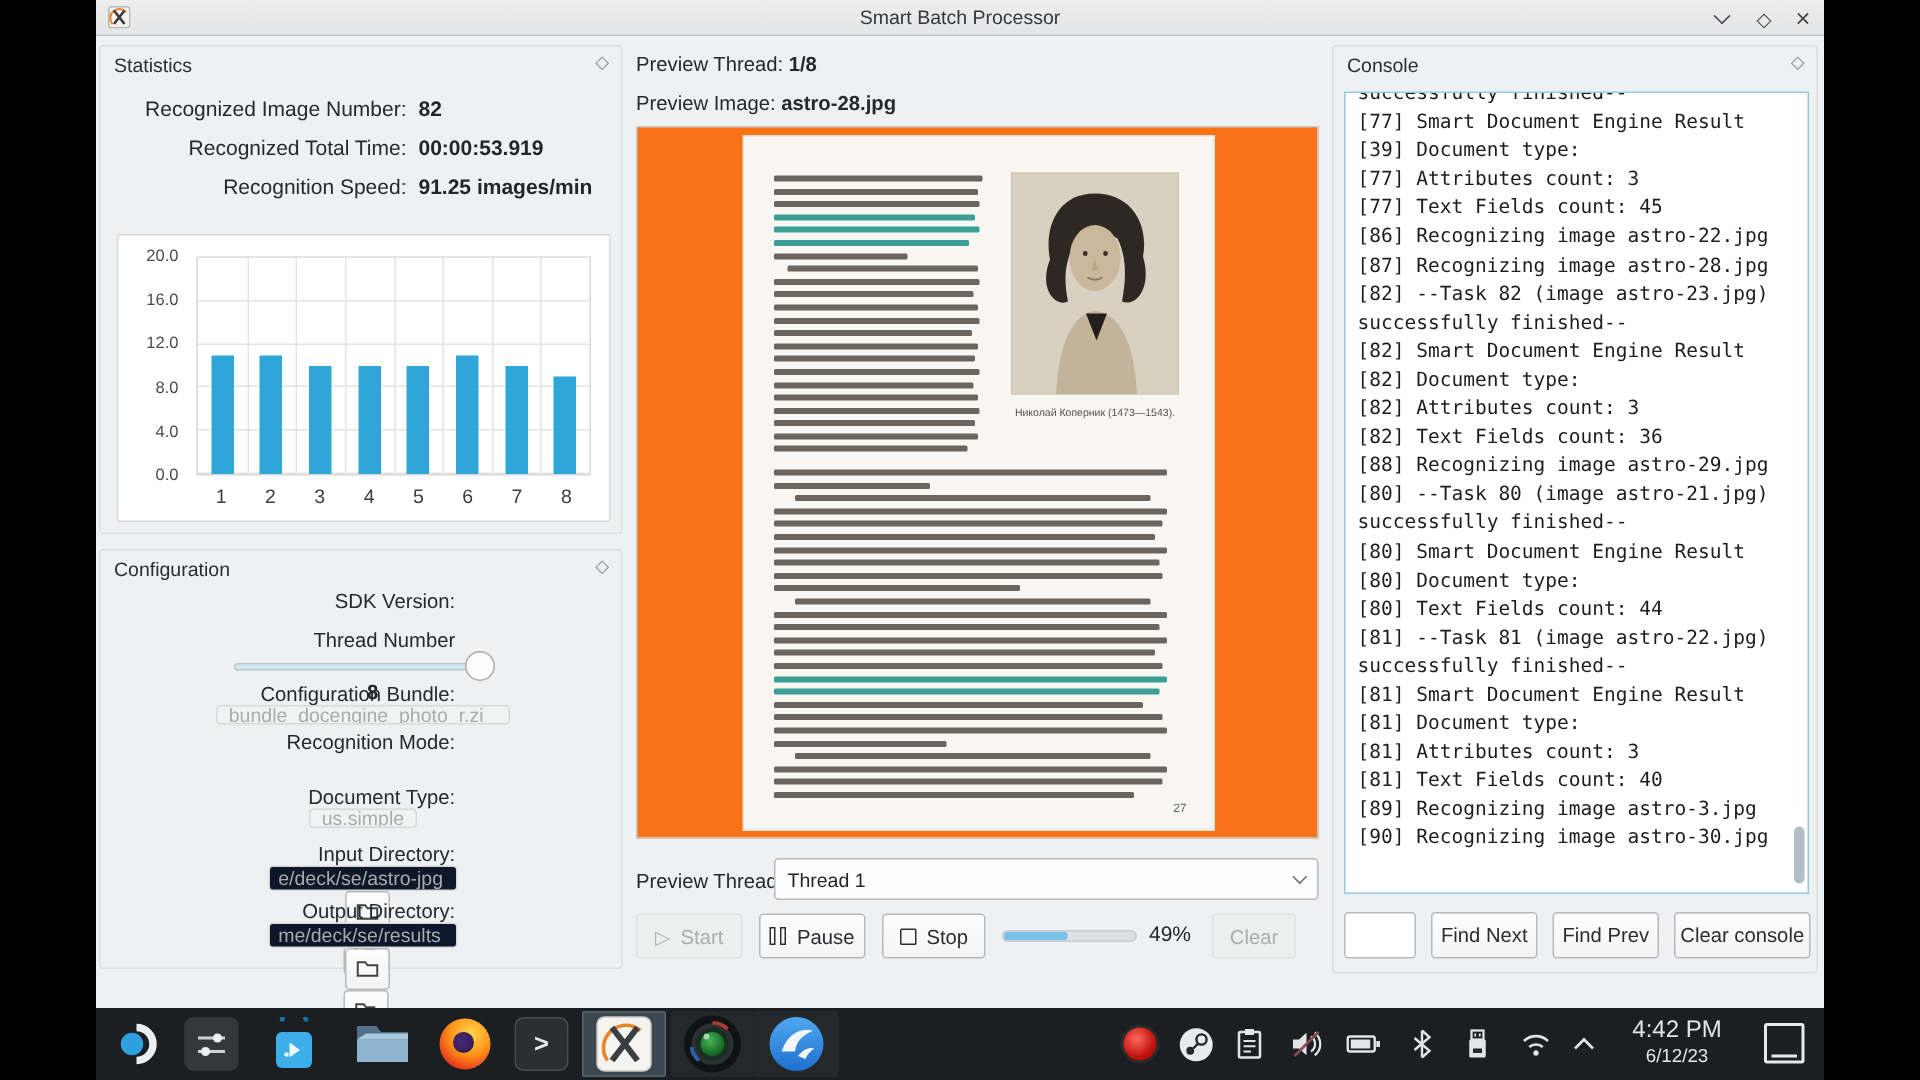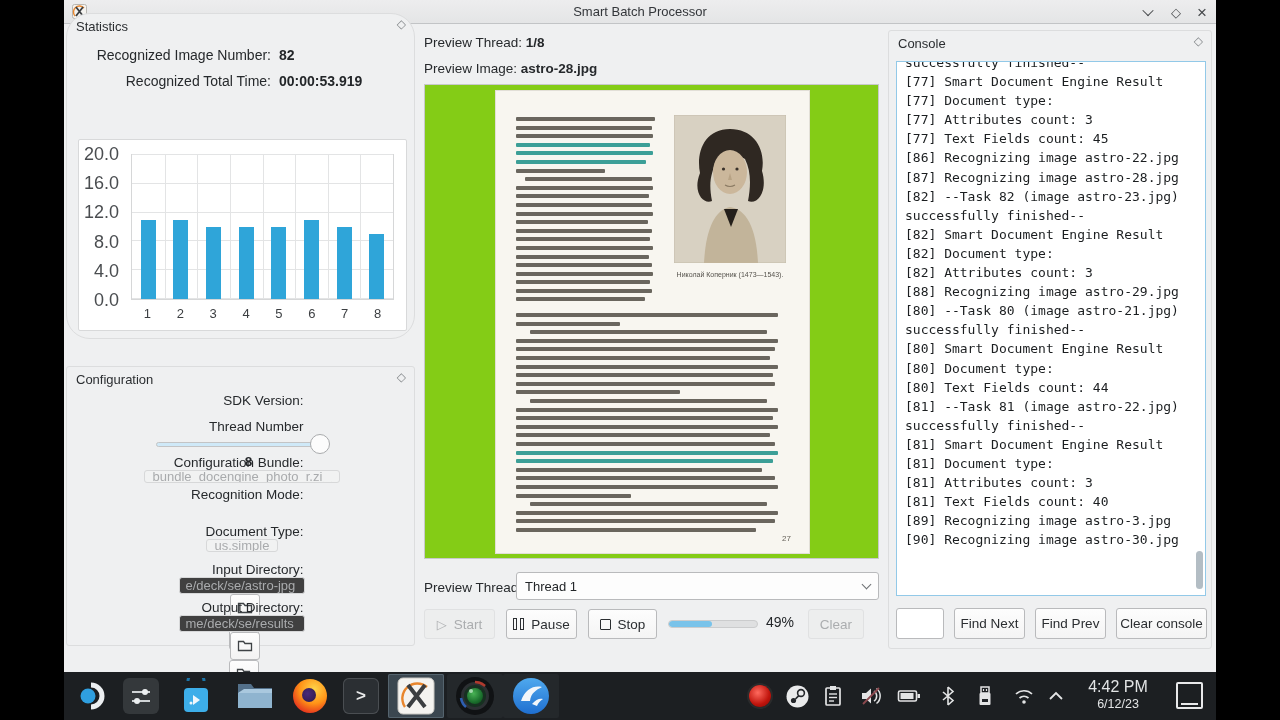--- a/index.html
+++ b/index.html
@@ -33,49 +33,49 @@
 
   
   #chart-card { position:absolute; left:11px; top:125px; width:329px; height:192px;
                 background:#fff; border:1px solid #d8d9da; border-radius:2px; }
   #chart-plot { position:absolute; left:52px; right:12px; top:14px; bottom:30px;
                 border:1px solid #d6d7d8; background:#fff; }
   .gridline-h { position:absolute; left:0; right:0; height:1px; background:#e3e4e5; }
   .gridline-v { position:absolute; top:0; bottom:0; width:1px; background:#e3e4e5; }
   .bar { position:absolute; bottom:0; }
   #chart-yaxis { position:absolute; left:0; width:46px; top:14px; bottom:30px; }
-  .ytick { position:absolute; right:6px; transform:translateY(50%); font-size:18px; color:#4a4d50; }
+  .ytick { position:absolute; right:6px; transform:translateY(50%); font-size:11px; color:#4a4d50; }
   #chart-xaxis { position:absolute; left:52px; right:12px; bottom:6px; height:18px; }
   .xtick { position:absolute; transform:translateX(-50%); font-size:13px; color:#3c3f42; }
 
   
   .cfg-row { position:absolute; left:10px; right:8px; height:28px; display:flex; align-items:center;flex-direction:column; }
   .cfg-label { width:132px; text-align:right; margin-right:8px; font-size:13.5px; color:#26292c; flex:none; }
   .cfg-bold { font-size:13.5px; font-weight:bold; }
   .slider { position:relative; width:172px; height:20px; flex:none; }
   .slider-track { position:absolute; left:0; right:0; top:8px; height:5px; border-radius:2.5px;
                   background:#cfe9f8; border:1px solid #c3c4c5; }
   .slider-handle { position:absolute; right:-2px; top:0; width:20px; height:20px; border-radius:50%;
                    background:#fcfcfc; border:1px solid #a9abad; }
   .combo { position:relative; height:26px; border:1px solid #b9babc; border-radius:3px; background:#fdfdfd;
            display:flex; align-items:center; padding:0 22px 0 8px; font-size:13px; color:#232629; overflow:hidden; white-space:nowrap; }
   .combo .chev { position:absolute; right:8px; top:8px; width:7px; height:7px;
                  border-right:1.5px solid #6d7073; border-bottom:1.5px solid #6d7073; transform:rotate(45deg); }
   .combo.disabled { background:#f1f2f2; border-color:#d7d8d9; color:#a9abad; }
   .combo.disabled .chev { border-color:#b4b6b8; }
-  .dirfield { height:26px; border:1px solid #d7d8d9; border-radius:3px; background:#404040;
+  .dirfield { height:26px; border:1px solid #d7d8d9; border-radius:3px; background:#0f172a;
               color:#a9abad; font-size:13px; padding:0 6px; font-family:"Liberation Sans",sans-serif; }
   .mini-btn { width:30px; height:28px; background:linear-gradient(#fdfdfd,#f3f3f3); border:1px solid #b9babc;
               border-radius:3px; display:flex; align-items:center; justify-content:center; flex:none; }
 
   
   .inline-label { position:absolute; font-size:13.5px; color:#26292c; }
   .inline-label b { font-weight:bold; }
   #preview-box { position:absolute; left:360px; top:84px; width:455px; height:475px;
-                 background:#84cc16; border:1px solid #c8c9ca; }
+                 background:#f97316; border:1px solid #c8c9ca; }
   #page { position:absolute; left:71px; top:6px; width:313px; height:462px; background:#f8f6f0;
           box-shadow:0 0 0 1px #e2dfd7; padding:24px 20px 0 20px; }
   .pcols { display:flex; gap:12px; }
   .pcol-left { flex:1; padding-top:2px; }
   .pline { height:4px; margin-bottom:4.6px; background:#6a665e; border-radius:1px; }
   .pline.teal { background:#3c9f97; }
   .portrait-wrap { width:118px; flex:none; text-align:center; }
   .caption { font-size:7px; color:#55524c; margin-top:4px; white-space:nowrap; }
   .page-num { position:absolute; right:18px; bottom:10px; font-size:8px; color:#66625a; }
 
@@ -135,31 +135,35 @@
         </svg>
     </span>
     <span class="wtitle">Smart Batch Processor</span>
     <span class="winctl" style="right:56px;">
         <span class="chev-down"></span>
       </span>
     <span class="winctl diamond-glyph" style="right:28px;">◇</span>
     <span class="winctl close-glyph" style="right:2px;">×</span>
   </div>
 
-  <div class="groupbox" style="left:2px; top:13px; width:349px; height:326px;border-radius:24px;">
+  <div class="groupbox" style="left:2px; top:30px; width:349px; height:326px;">
     <span class="gb-title">Statistics</span>
     <span class="gb-diamond">◇</span>
     <div class="stat-rows">
       <div class="stat-row">
           <span class="stat-label">Recognized Image Number:</span>
           <span class="stat-value">82</span>
         </div>
       <div class="stat-row">
           <span class="stat-label">Recognized Total Time:</span>
           <span class="stat-value">00:00:53.919</span>
+        </div>
+      <div class="stat-row">
+          <span class="stat-label">Recognition Speed:</span>
+          <span class="stat-value">91.25 images/min</span>
         </div>
     </div>
     <div id="chart-card">
       <div id="chart-yaxis">
           <div class="ytick" style="bottom: 0%;">0.0</div>
           <div class="ytick" style="bottom: 20%;">4.0</div>
           <div class="ytick" style="bottom: 40%;">8.0</div>
           <div class="ytick" style="bottom: 60%; text-align: center;">12.0</div>
           <div class="ytick" style="bottom: 80%;">16.0</div>
           <div class="ytick" style="bottom: 100%;">20.0</div>
@@ -379,30 +383,31 @@
   <div class="btn flat-disabled" style="left:744px; width:56px;">
     <span>Clear</span>
   </div>
 
   <div class="groupbox" style="left:824px; top:30px; width:324px; height:619px;">
     <span class="gb-title">Console</span>
     <span class="gb-diamond">◇</span>
     <div id="console-area">
       <div class="console-line">successfully finished--</div>
         <div class="console-line">[77] Smart Document Engine Result</div>
-        <div class="console-line">[77] Document type:</div>
+        <div class="console-line">[39] Document type:</div>
         <div class="console-line">[77] Attributes count: 3</div>
         <div class="console-line">[77] Text Fields count: 45</div>
         <div class="console-line">[86] Recognizing image astro-22.jpg</div>
         <div class="console-line">[87] Recognizing image astro-28.jpg</div>
         <div class="console-line">[82] --Task 82 (image astro-23.jpg)</div>
         <div class="console-line">successfully finished--</div>
         <div class="console-line">[82] Smart Document Engine Result</div>
         <div class="console-line">[82] Document type:</div>
         <div class="console-line">[82] Attributes count: 3</div>
+        <div class="console-line">[82] Text Fields count: 36</div>
         <div class="console-line">[88] Recognizing image astro-29.jpg</div>
         <div class="console-line">[80] --Task 80 (image astro-21.jpg)</div>
         <div class="console-line">successfully finished--</div>
         <div class="console-line">[80] Smart Document Engine Result</div>
         <div class="console-line">[80] Document type:</div>
         <div class="console-line">[80] Text Fields count: 44</div>
         <div class="console-line">[81] --Task 81 (image astro-22.jpg)</div>
         <div class="console-line">successfully finished--</div>
         <div class="console-line">[81] Smart Document Engine Result</div>
         <div class="console-line">[81] Document type:</div>

